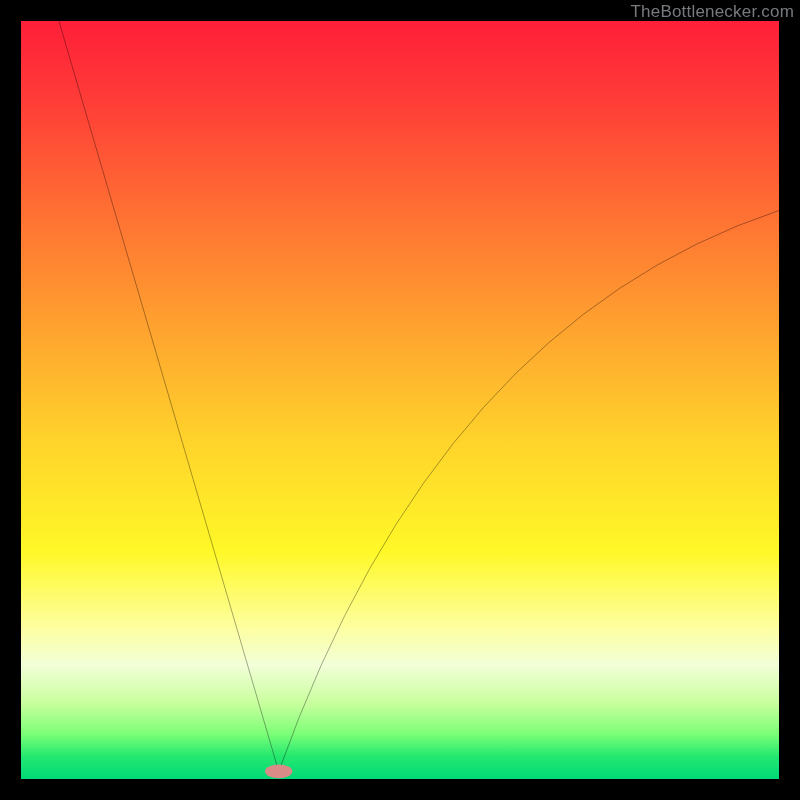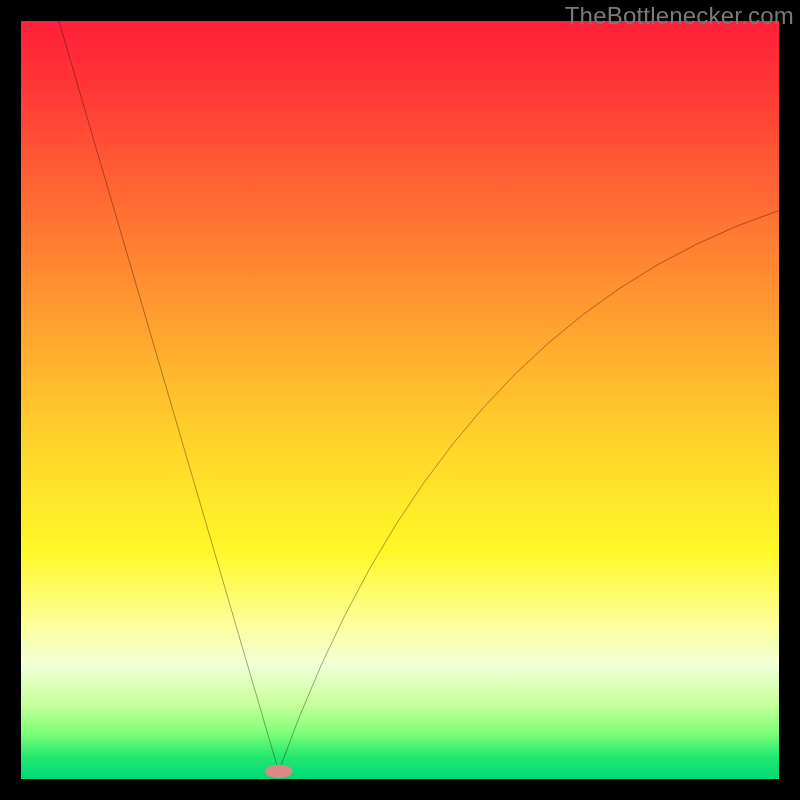--- a/index.html
+++ b/index.html
@@ -24,21 +24,21 @@
     left: 0;
     top: 0;
     width: 758px;
     height: 758px;
   }
   .watermark {
     position: absolute;
     top: 2px;
     right: 6px;
     color: #777b7e;
-    font-size: 24px;
+    font-size: 17px;
     font-weight: 500;
     letter-spacing: 0.2px;
   }
 </style>
 </head>
 <body>
 
 <div class="frame">
   <svg class="plot" viewBox="0 0 100 100" preserveAspectRatio="none">
     <defs>

